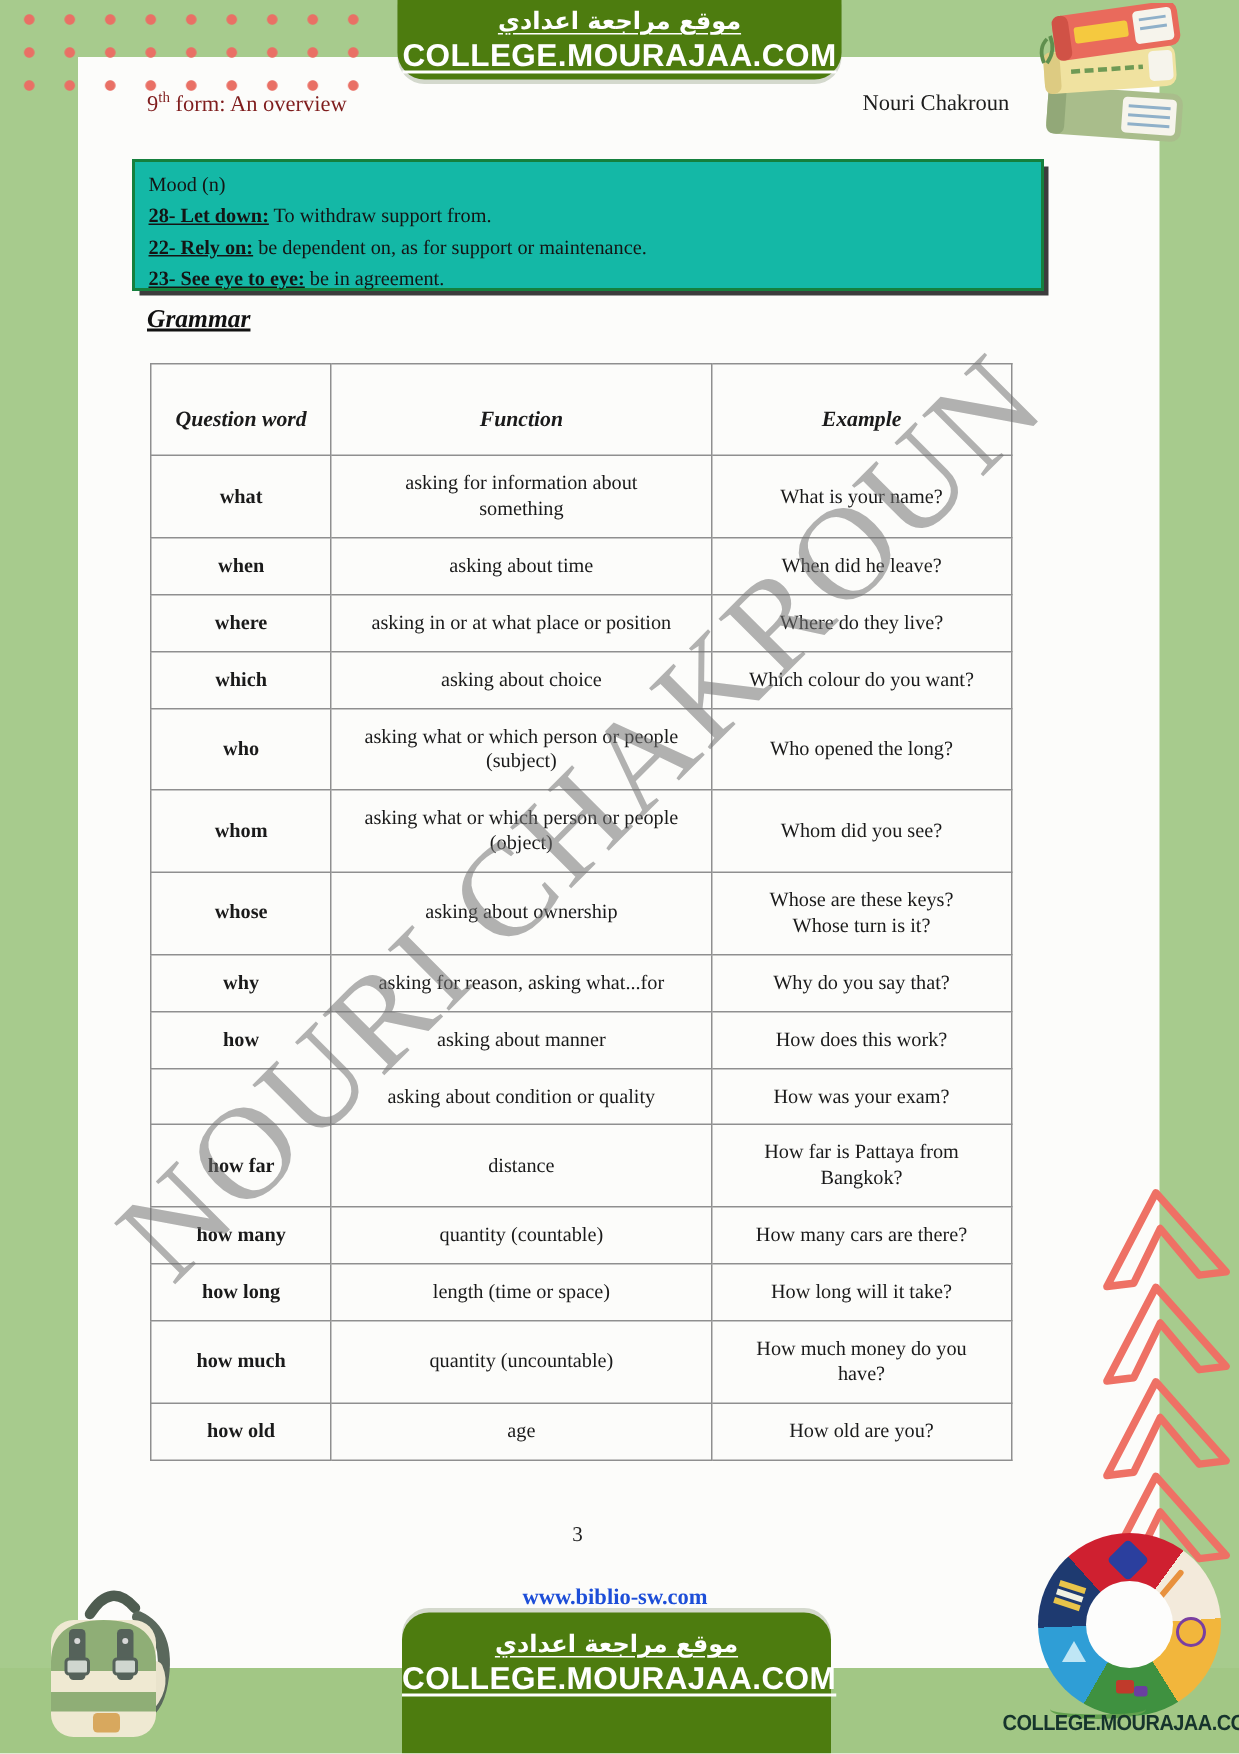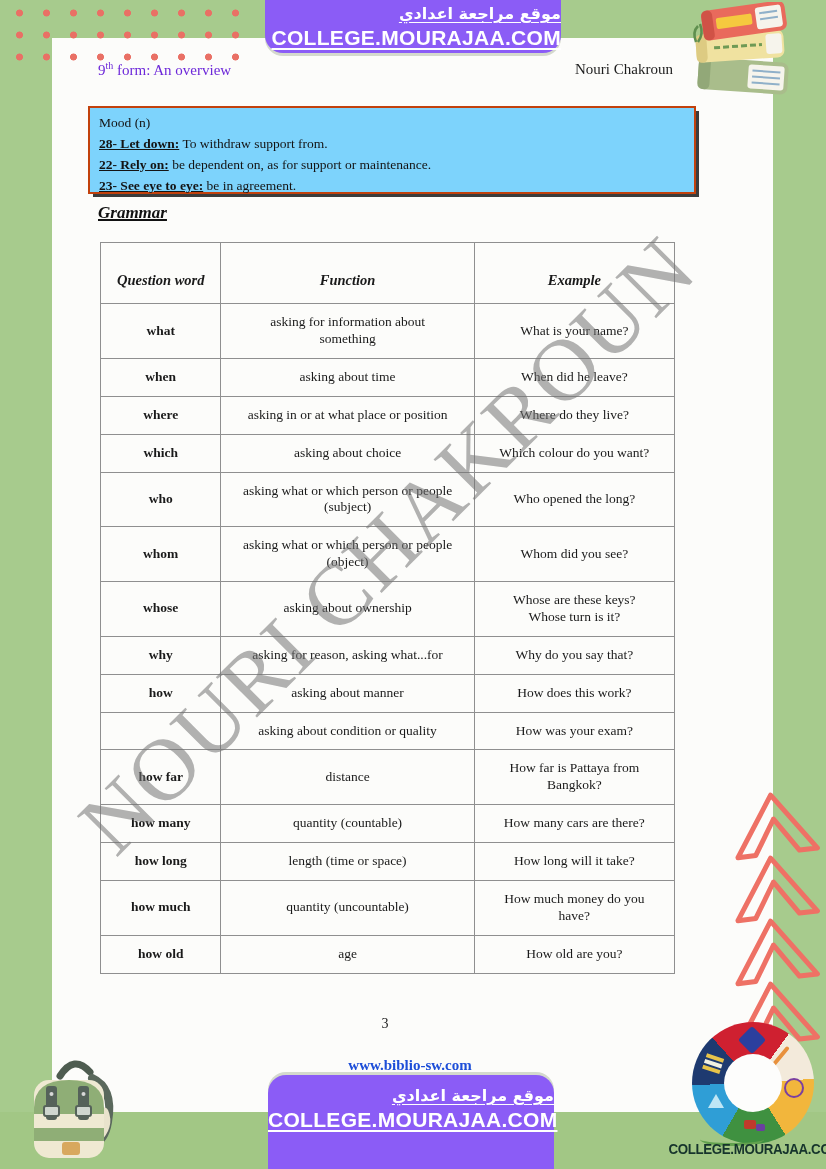--- a/index.html
+++ b/index.html
@@ -9,44 +9,44 @@
   
   .page{position:absolute;left:52px;top:38px;width:721px;height:1075px;
         background:#fcfcfa;z-index:1;}
 
   
   .dots{position:absolute;left:2px;top:0;width:250px;height:62px;z-index:3;
         background-image:radial-gradient(circle,#e97065 3.2px,rgba(0,0,0,0) 3.8px);
         background-size:27px 22px;background-position:4px 2px;}
 
   
-  .tab{position:absolute;background:#8b5cf6;z-index:4;text-align:right;}
+  .tab{position:absolute;background:#4d7c0f;z-index:4;text-align:center;}
   .tab-top{left:265px;top:0;width:296px;height:53px;border-radius:0 0 18px 18px;
            box-shadow:0 3px 0 rgba(90,110,70,.25);}
   .tab-bottom{left:268px;top:1075px;width:286px;height:94px;border-radius:18px 18px 0 0;
            box-shadow:0 -3px 0 rgba(90,110,70,.25);}
   .band-bottom{position:absolute;left:0;top:1112px;width:826px;height:57px;
            background:#a2c785;z-index:2;}
   .banner-arabic{font-family:"DejaVu Sans",sans-serif;font-weight:bold;color:#fff;
            font-size:16px;line-height:1.3;text-decoration:underline;text-underline-offset:3px;}
   .banner-site{font-family:"Liberation Sans",sans-serif;font-weight:bold;color:#fff;
            font-size:21px;line-height:1.2;text-decoration:underline;text-underline-offset:3px;
            letter-spacing:.3px;}
   .tab-top .banner-arabic{margin-top:4px;}
   .tab-bottom .banner-arabic{margin-top:11px;}
 
   
-  .doc-header-left{position:absolute;left:98px;top:60px;font-size:15px;color:#6d28d9;z-index:2;}
+  .doc-header-left{position:absolute;left:98px;top:60px;font-size:15px;color:#7f1d1d;z-index:2;}
   .doc-header-left sup{font-size:10px;}
   .doc-header-right{position:absolute;left:575px;top:61px;font-size:15px;color:#1d1d1d;z-index:2;}
 
   
   .mood-box{position:absolute;left:88px;top:106px;width:586px;height:74px;
-        border:2px solid #c2410c;box-shadow:4px 4px 0 -1px #3c3c3c;
-        padding:5px 9px;font-size:13.5px;color:#141414;line-height:1.55;z-index:2;background:#7dd3fc;}
+        border:2px solid #15803d;box-shadow:4px 4px 0 -1px #3c3c3c;
+        padding:5px 9px;font-size:13.5px;color:#141414;line-height:1.55;z-index:2;background:#14b8a6;}
   .mood-term{font-weight:bold;text-decoration:underline;}
 
   
   .section-heading{position:absolute;left:98px;top:203px;font-size:17px;font-weight:bold;
         font-style:italic;text-decoration:underline;text-decoration-thickness:2px;
         color:#111;z-index:2;}
 
   
   .grammar{position:absolute;left:100px;top:242px;width:575px;z-index:2;
         border-collapse:collapse;font-size:13.5px;color:#1a1a1a;}

